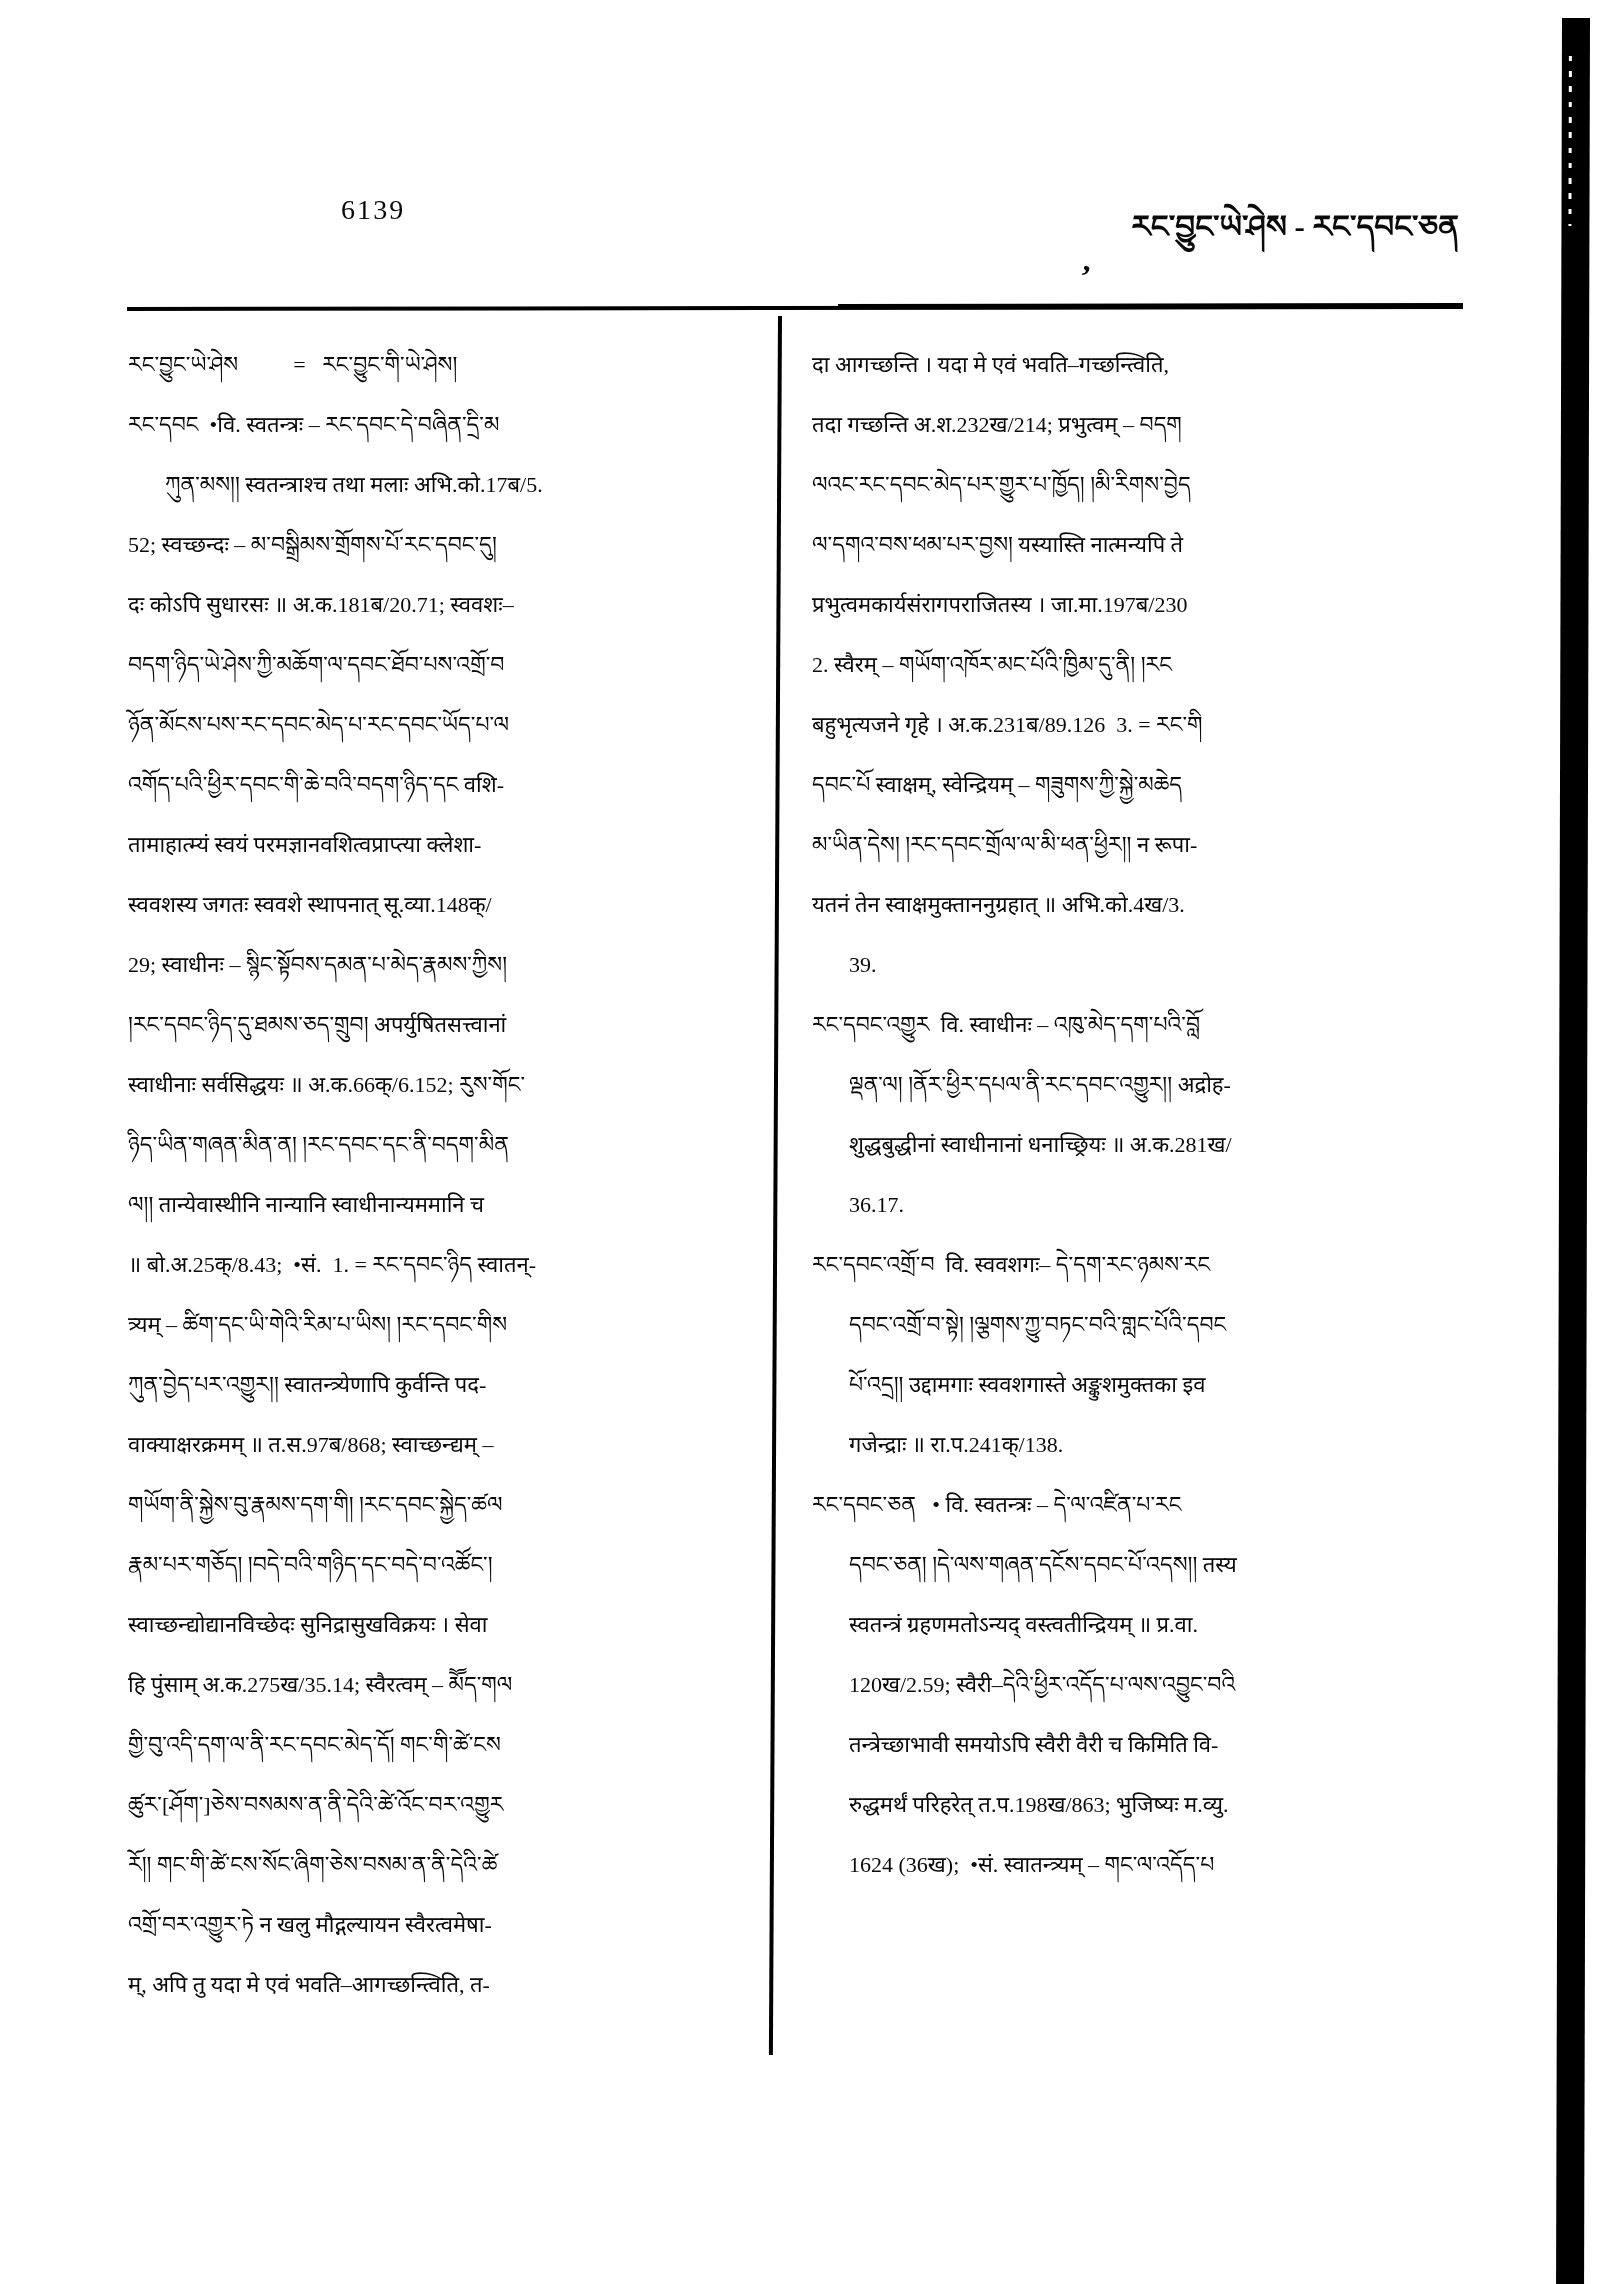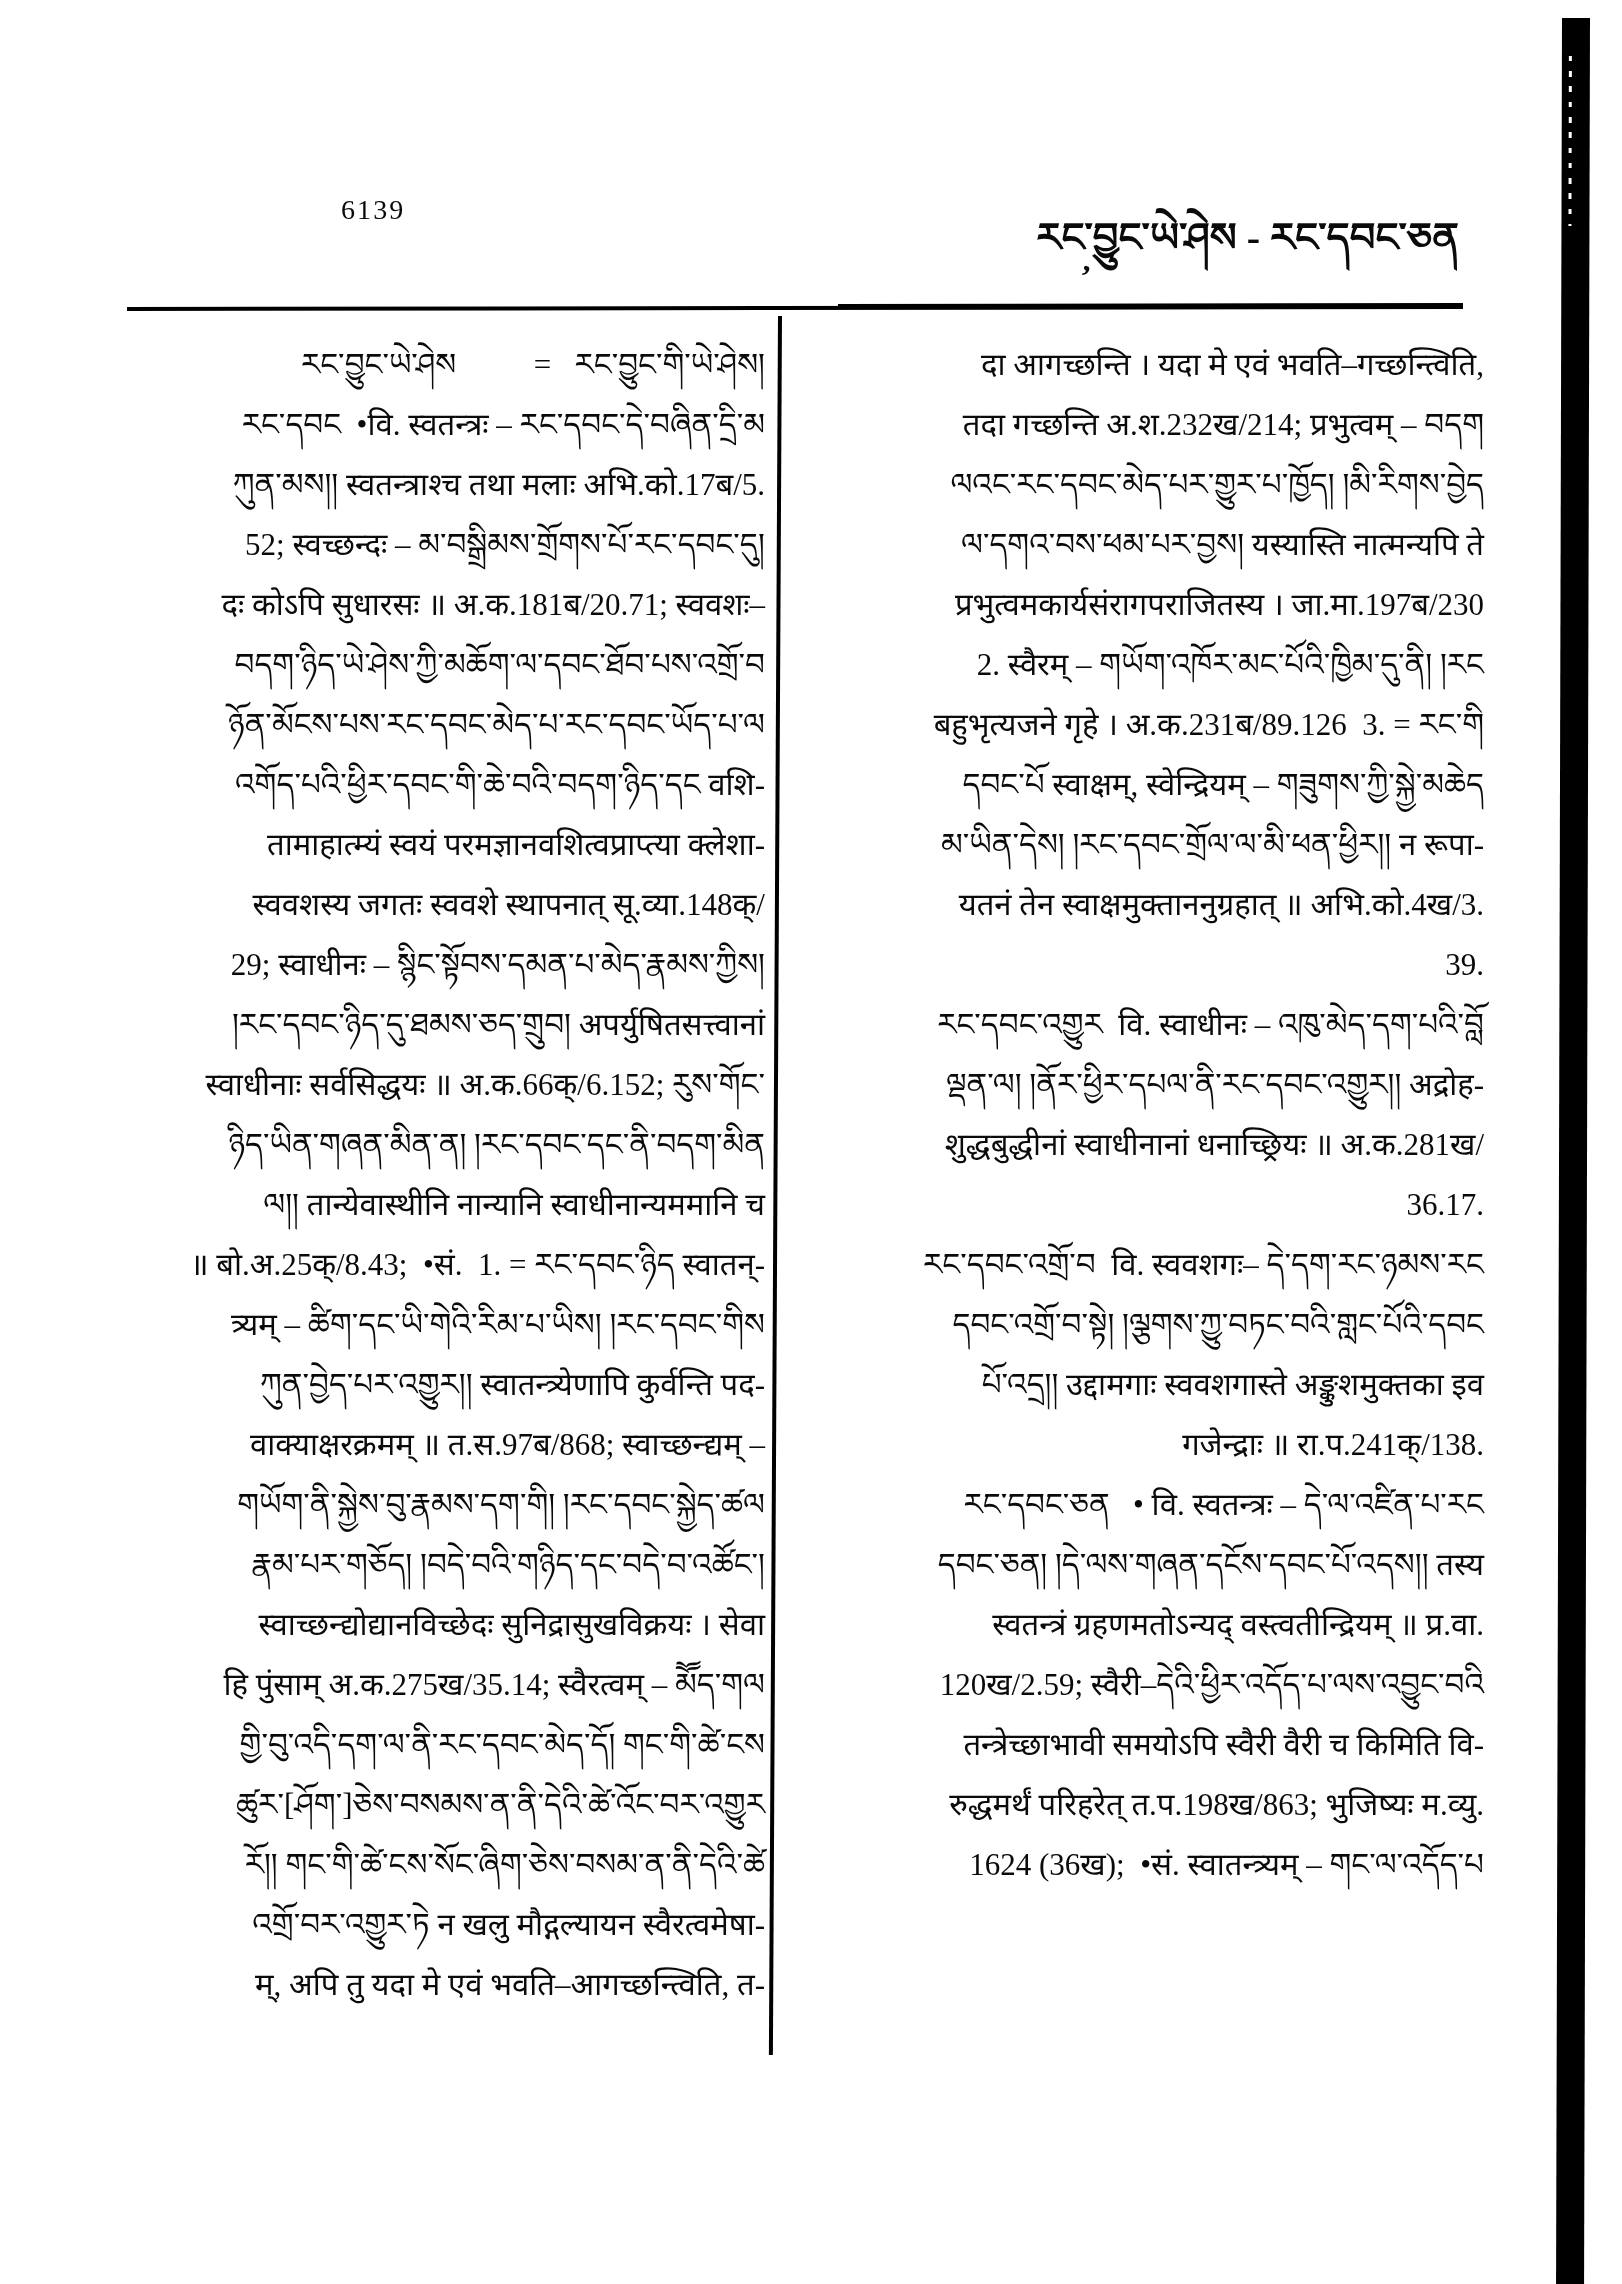--- a/index.html
+++ b/index.html
@@ -8,21 +8,21 @@
     background:#ffffff;color:#0a0a0a;
     font-family:"Liberation Serif","DejaVu Serif",serif;
     overflow:hidden;
   }
   .page-number{
     position:absolute;left:341px;top:194px;
     font-size:28px;letter-spacing:2.1px;font-weight:500;
   }
   .header-tib{
     position:absolute;right:164px;top:192px;
-    font-size:40px;font-weight:600;white-space:pre;
+    font-size:31px;font-weight:600;white-space:pre;
   }
   .stray-mark{
     position:absolute;left:1080px;top:258px;
     font-size:32px;font-weight:700;transform:rotate(8deg);
   }
   .header-rule{
     position:absolute;left:127px;top:306px;width:1336px;height:4.2px;
     background:#000;transform:rotate(-0.08deg);
   }
   .header-rule .thick{
@@ -37,22 +37,22 @@
     background:#000;transform:rotate(0.15deg);transform-origin:top left;
   }
   .scan-bar .notch{
     position:absolute;left:7px;top:28px;width:2.8px;height:180px;
     background:repeating-linear-gradient(#000 0 9.7px,#fff 9.7px 15.3px);
   }
   .col{position:absolute;top:337px;}
   .col-left{left:128px;width:637px;}
   .col-right{left:793px;width:672px;margin-left:19px;}
   .line{
-    height:60px;line-height:56px;font-size:31px;
-    white-space:pre;overflow:visible;font-weight:500;text-align:right;
+    height:60px;line-height:56px;font-size:22px;
+    white-space:pre;overflow:visible;font-weight:500;
   }
   .line.ind{padding-left:37px;}
 </style>
 </head>
 <body>
 
 <div>
 
   <div class="page-number">6139</div>
 

